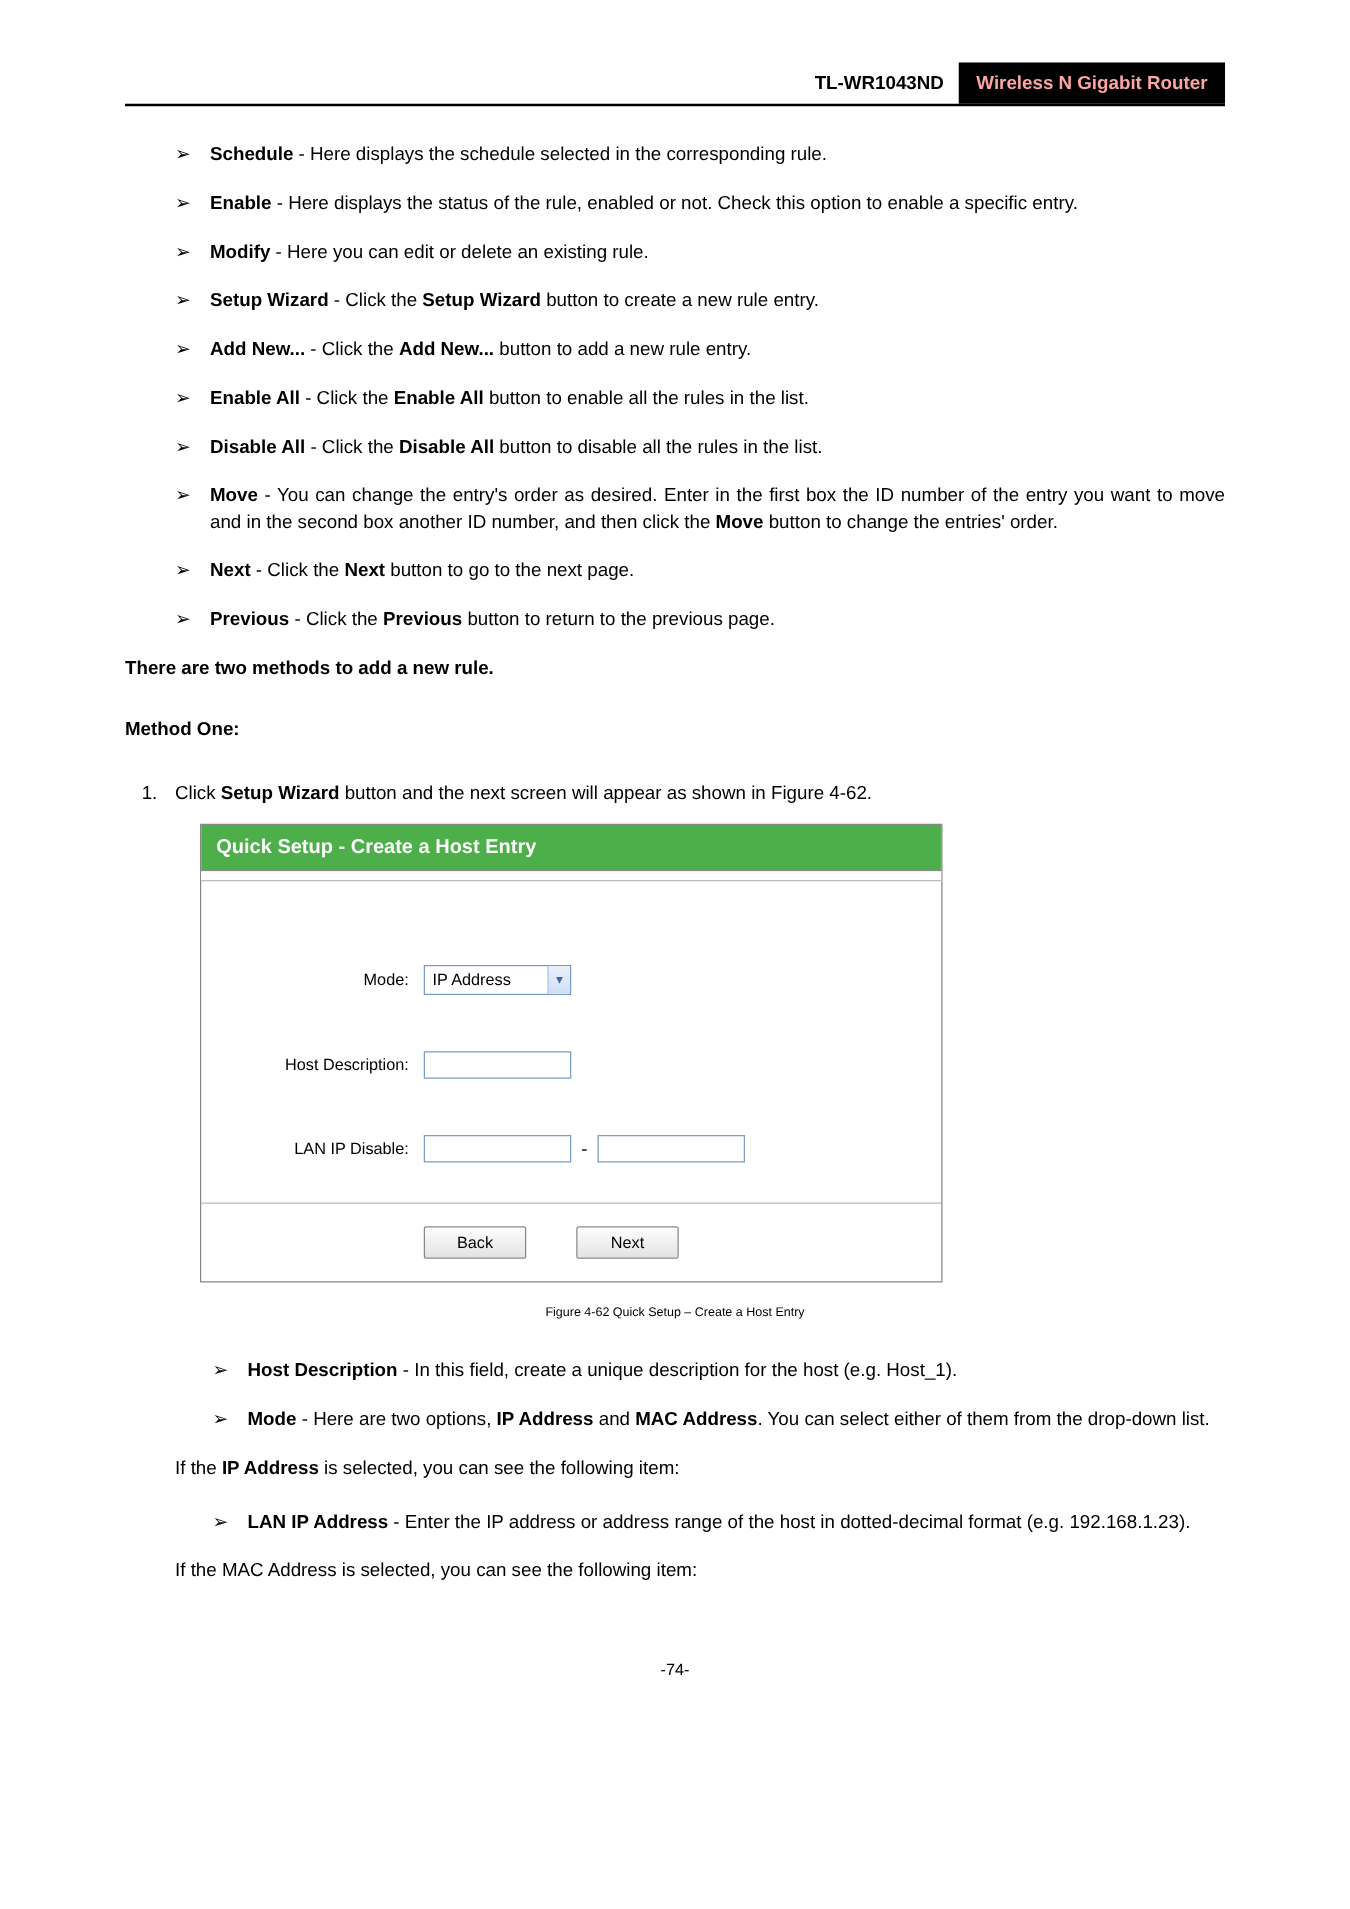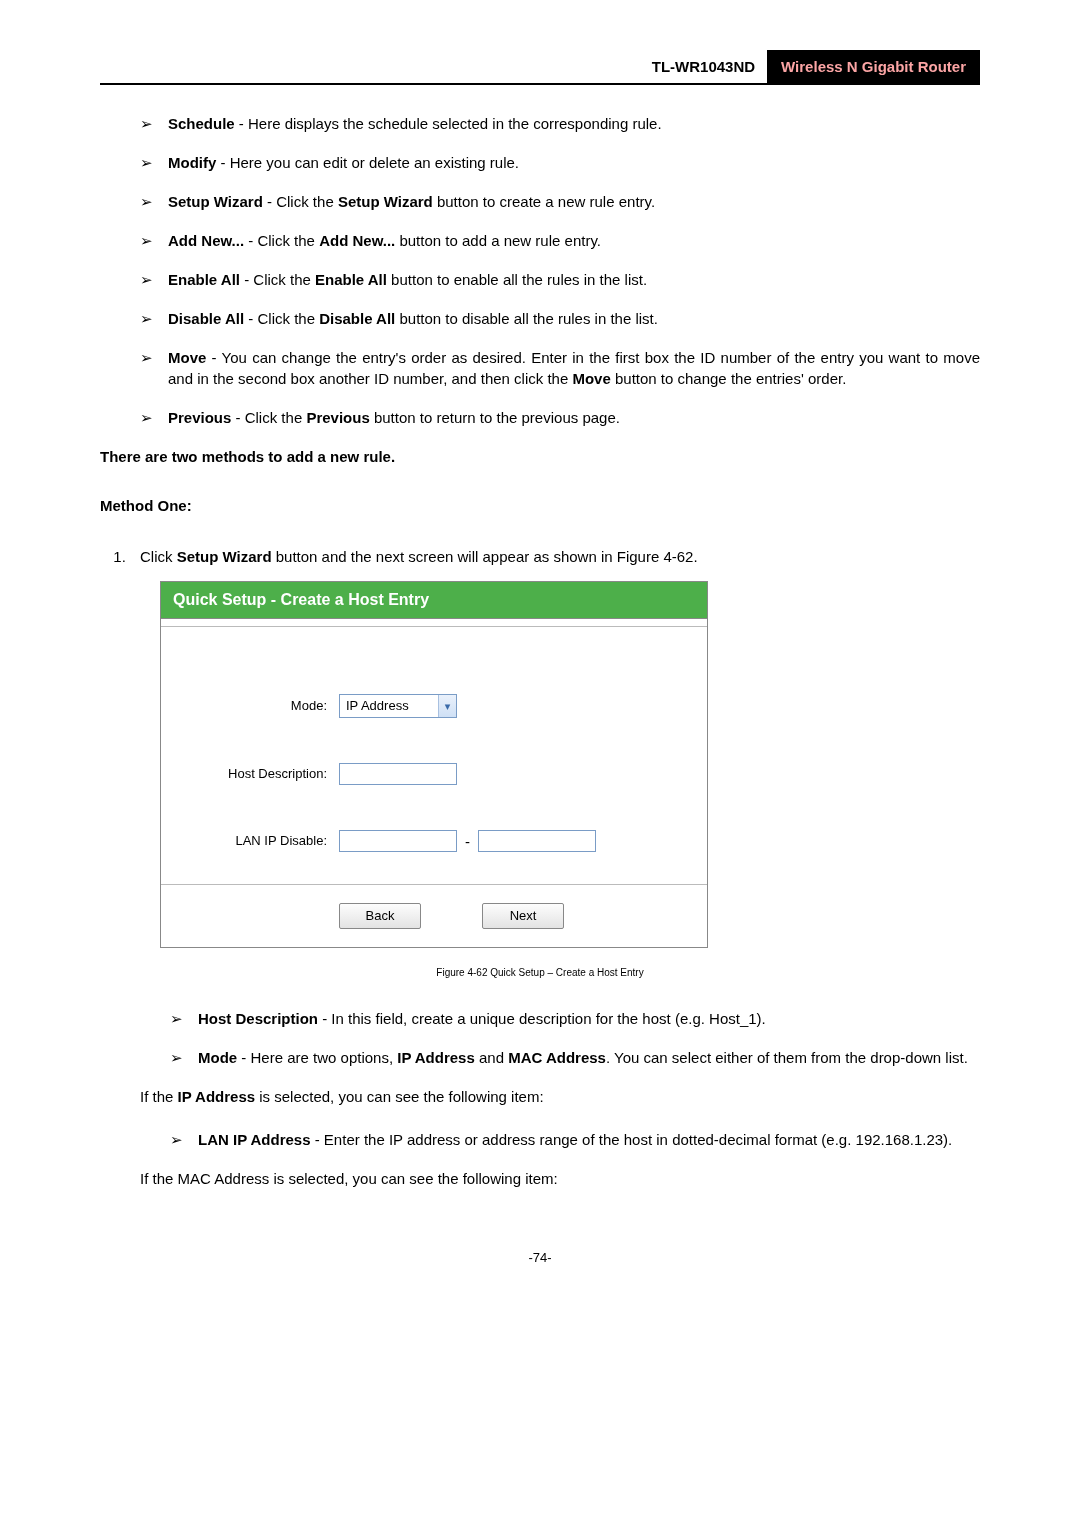--- a/index.html
+++ b/index.html
@@ -64,21 +64,21 @@
     ol.step-list {
       list-style: decimal;
       padding-left: 30px;
       margin-bottom: 14px;
     }
     ol.step-list li {
       padding-left: 10px;
     }
     .figure-box {
       margin-left: 60px;
-      width: 548px;
+      width: 594px;
       border: 1px solid #888;
       margin-bottom: 18px;
     }
     .figure-header {
       background: #4DAF4A;
       color: #fff;
       font-weight: bold;
       font-size: 16px;
       padding: 7px 12px;
       border-bottom: 1px solid #888;
@@ -139,21 +139,21 @@
       display: flex;
       align-items: center;
       justify-content: center;
       font-size: 13px;
     }
     .ip-dash { margin: 0 8px; }
     .figure-footer {
       border-top: 1px solid #bbb;
       padding: 18px 18px 18px 178px;
       display: flex;
-      gap: 61px;
+      gap: 40px;
     }
     .btn {
       width: 82px;
       height: 26px;
       border: 1px solid #888;
       background: linear-gradient(#fdfdfd,#e3e3e3);
       font-size: 13px;
       display: flex;
       align-items: center;
       justify-content: center;
@@ -177,26 +177,28 @@
 </head>
 <body>
 
 <div class="header-bar">
   <div class="header-model">TL-WR1043ND</div>
   <div class="header-product">Wireless N Gigabit Router</div>
 </div>
 
 <ul class="arrow-list">
   <li><span class="bold">Schedule</span><span> - Here displays the schedule selected in the corresponding rule.</span></li>
+  <li><span class="bold">Enable</span><span> - Here displays the status of the rule, enabled or not. Check this option to enable a specific entry.</span></li>
   <li><span class="bold">Modify</span><span> - Here you can edit or delete an existing rule.</span></li>
   <li><span class="bold">Setup Wizard</span><span> - Click the </span><span class="bold">Setup Wizard</span><span> button to create a new rule entry.</span></li>
   <li><span class="bold">Add New...  </span><span> - Click the </span><span class="bold">Add New...</span><span> button to add a new rule entry.</span></li>
   <li><span class="bold">Enable All</span><span> - Click the </span><span class="bold">Enable All</span><span> button to enable all the rules in the list.</span></li>
   <li><span class="bold">Disable All</span><span> - Click the </span><span class="bold">Disable All</span><span> button to disable all the rules in the list.</span></li>
   <li><span class="bold">Move</span><span> - You can change the entry's order as desired. Enter in the first box the ID number of the entry you want to move and in the second box another ID number, and then click the </span><span class="bold">Move</span><span> button to change the entries' order.</span></li>
+  <li><span class="bold">Next</span><span> - Click the </span><span class="bold">Next</span><span> button to go to the next page.</span></li>
   <li><span class="bold">Previous</span><span> - Click the </span><span class="bold">Previous</span><span> button to return to the previous page.</span></li>
 </ul>
 
 <p class="section-line">There are two methods to add a new rule.</p>
 <p class="method-line">Method One:</p>
 
 <ol class="step-list">
   <li><span>Click </span><span class="bold">Setup Wizard</span><span> button and the next screen will appear as shown in Figure 4-62.</span></li>
 </ol>
 

